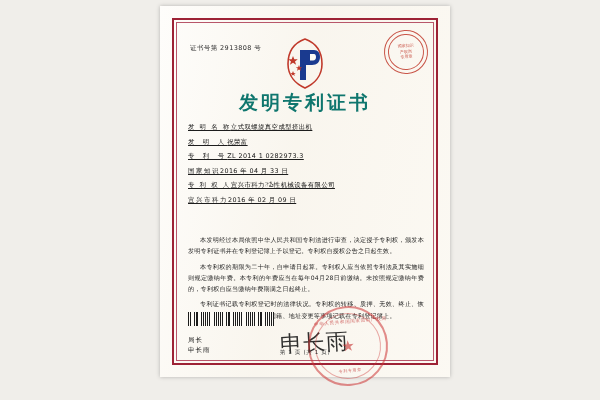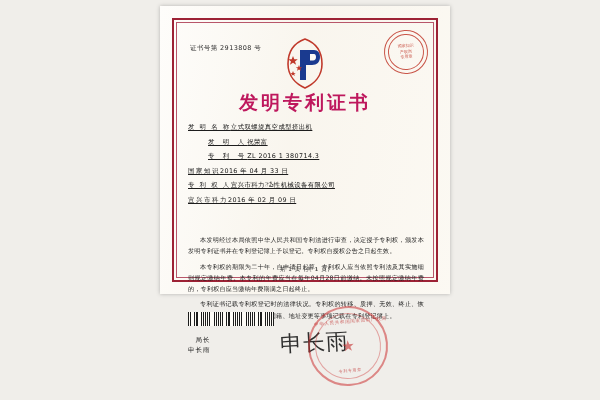--- a/index.html
+++ b/index.html
@@ -19,21 +19,21 @@
     height: 400px;
     background: #f0eeea;
     overflow: hidden;
   }
   
   .paper {
     position: absolute;
     left: 160px;
     top: 6px;
     width: 290px;
-    height: 288px;
+    height: 371px;
     background: #fdfbf6;
     box-shadow: 0 0 4px rgba(0,0,0,0.25);
   }
   .paper::before {
     
     content: "";
     position: absolute;
     inset: 0;
     background: linear-gradient(100deg, rgba(255,255,255,0.5) 0%, rgba(245,240,230,0.5) 45%, rgba(250,246,238,0.4) 100%);
     pointer-events: none;
@@ -104,21 +104,21 @@
   .title {
     position: absolute;
     left: 0;
     right: 0;
     top: 84px;
     text-align: center;
     font-family: "DejaVu Serif", serif;
     font-size: 19px;
     font-weight: bold;
     letter-spacing: 3px;
-    color: #be185d;
+    color: #0f766e;
   }
   .fields {
     position: absolute;
     left: 28px;
     right: 24px;
     top: 118px;
     font-size: 6.4px;
     color: #1d1d1d;
     text-decoration: underline;
   }
@@ -126,21 +126,21 @@
     display: flex;
     align-items: baseline;
     margin-bottom: 7.5px;
     line-height: 1.1;
   }
   .field-label {
     letter-spacing: 1.6px;
     white-space: nowrap;
     color: #222;
   }
-  .field-label.wide { letter-spacing: 3.2px; margin-left: 20px; }
+  .field-label.wide { letter-spacing: 3.2px; }
   .field-value {
     margin-left: 0;
     letter-spacing: 0.4px;
     color: #141414;
   }
   .body-text {
     position: absolute;
     left: 28px;
     right: 26px;
     top: 228px;
@@ -163,21 +163,20 @@
       #1c1c1c 4.6px, #1c1c1c 5px, #fdfbf6 5px, #fdfbf6 6.4px);
   }
   .director {
     position: absolute;
     left: 28px;
     top: 330px;
     font-size: 6.5px;
     line-height: 1.5;
     color: #1d1d1d;
     letter-spacing: 1px;
-    text-align: right;
   }
   .signature {
     position: absolute;
     left: 120px;
     top: 322px;
     font-family: "DejaVu Serif", serif;
     font-size: 22px;
     color: #1a1a1a;
     letter-spacing: 1px;
     transform: rotate(-3deg);
@@ -272,21 +271,21 @@
       <div class="field-row">
         <span class="field-label">发 明 名 称</span>
         <span class="field-value">立式双螺旋真空成型挤出机</span>
       </div>
       <div class="field-row">
         <span class="field-label wide">发 明 人</span>
         <span class="field-value">祝荣富</span>
       </div>
       <div class="field-row">
         <span class="field-label wide">专 利 号</span>
-        <span class="field-value">ZL 2016 1 380714.3</span>
+        <span class="field-value">ZL 2014 1 0282973.3</span>
       </div>
       <div class="field-row">
         <span class="field-label">国家知识</span>
         <span class="field-value">2016 年 04 月 33 日</span>
       </div>
       <div class="field-row">
         <span class="field-label">专 利 权 人</span>
         <span class="field-value">宜兴市科力ెపే性机械设备有限公司</span>
       </div>
       <div class="field-row">

